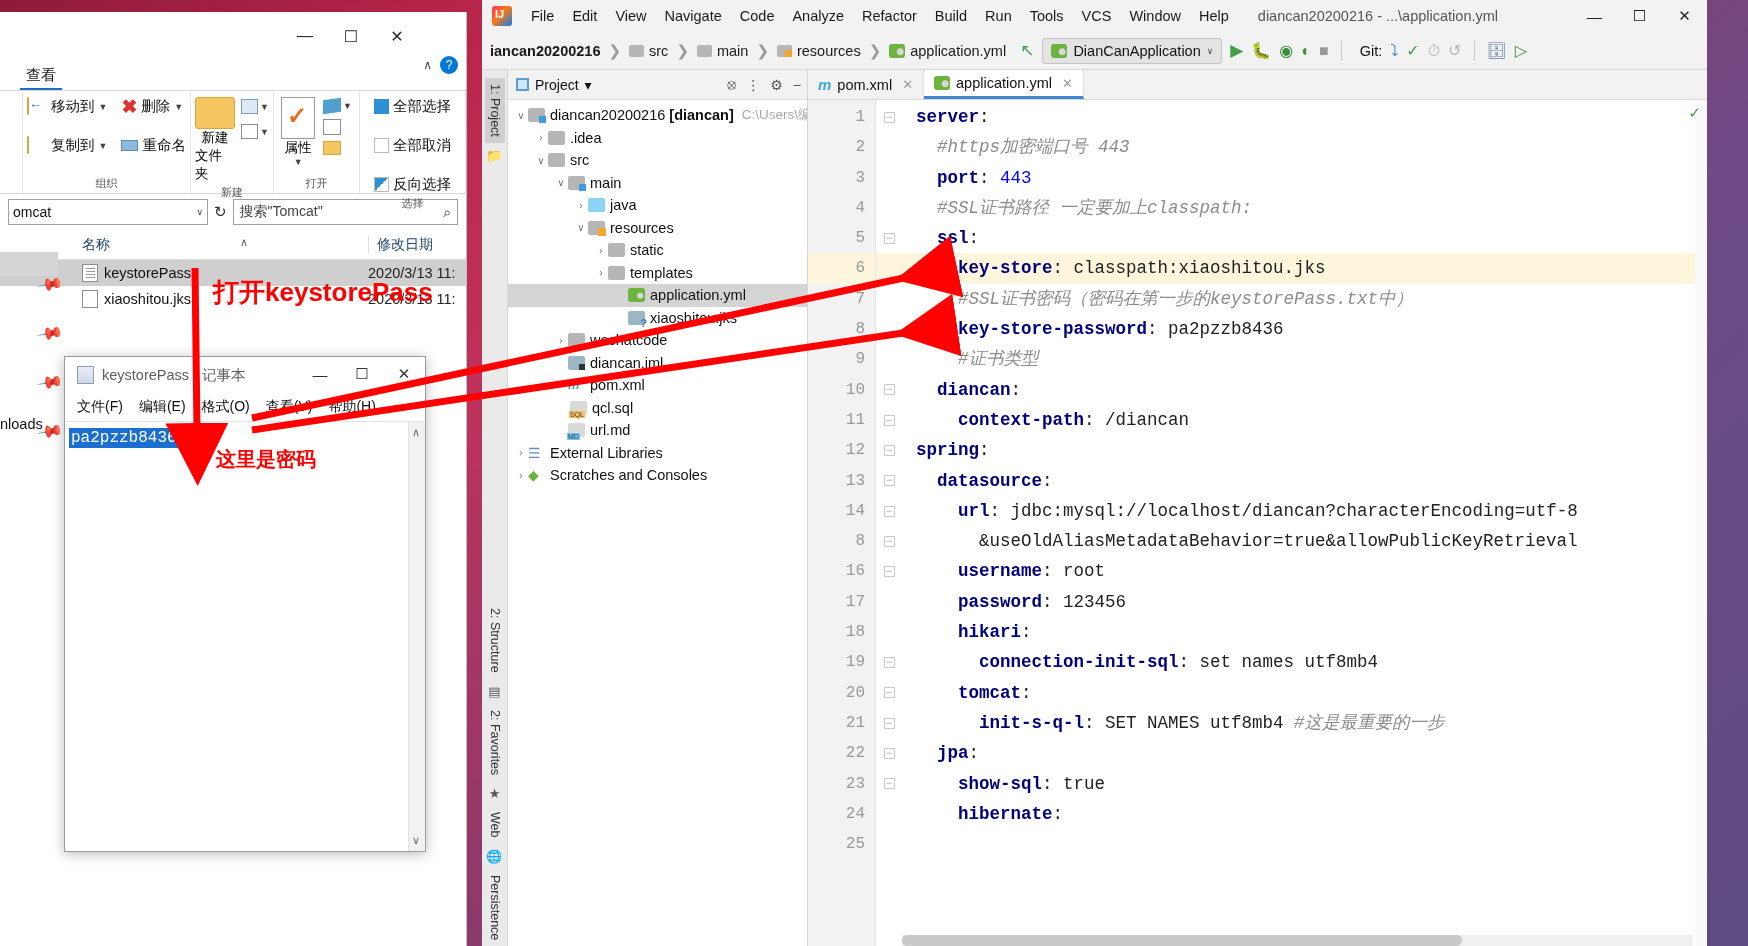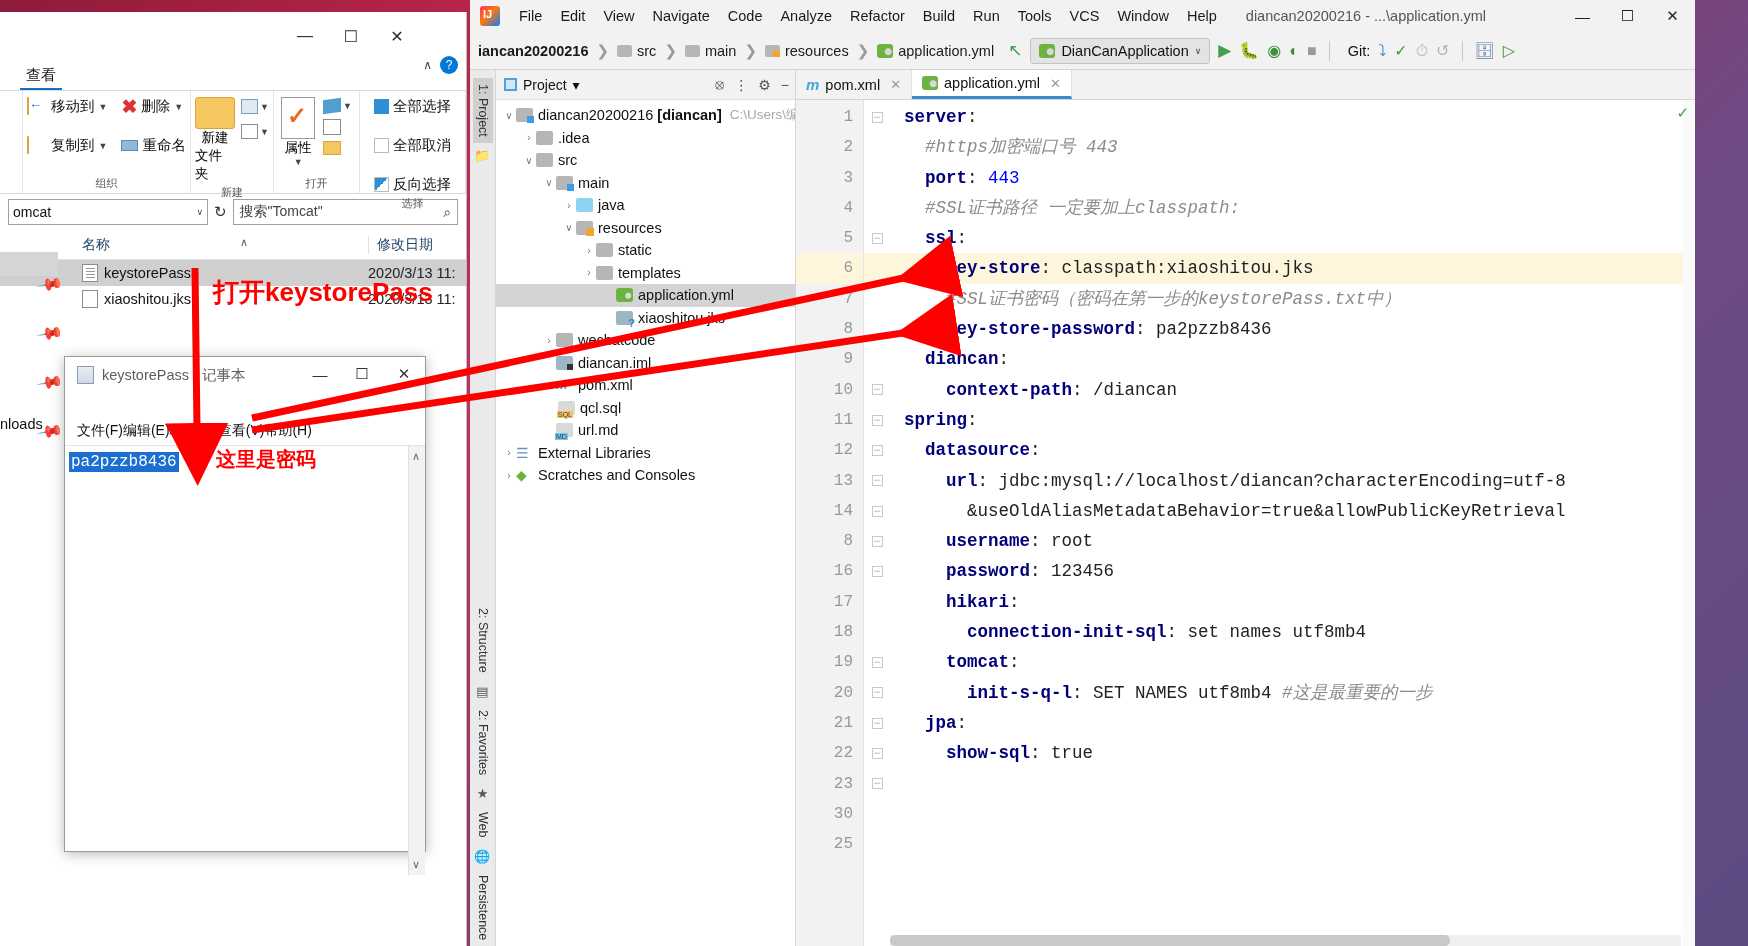--- a/index.html
+++ b/index.html
@@ -134,37 +134,37 @@
     box-shadow: 0 2px 12px rgba(0,0,0,.28);
   }
   .np-title { height: 36px; display: flex; align-items: center; position: relative; }
   .np-ico {
     width: 17px; height: 18px; margin-left: 12px;
     background: linear-gradient(#e9eef5,#cfd9e6); border: 1px solid #8b9bb0;
   }
   .np-name { margin-left: 8px; font-size: 14.5px; color: #5d5d5d; }
   .np-btn { position: absolute; top: 0; width: 42px; height: 34px; display: flex; align-items: center; justify-content: center; color: #333; font-size: 15px; }
   .np-min { right: 84px; } .np-max { right: 42px; } .np-close { right: 0; }
-  .np-menu { height: 28px; display: flex; align-items: center; padding-left: 12px; font-size: 14px; color: #111; margin-top: 24px; }
+  .np-menu { height: 28px; display: flex; align-items: center; gap: 16px; padding-left: 12px; font-size: 14px; color: #111; }
   .np-body { position: relative; height: 430px; border-top: 1px solid #e4e4e4; }
   .np-sel {
     display: inline-block; background: #1a6fd0; color: #fff;
     font-family: "Liberation Mono", monospace; font-size: 16px;
     padding: 1px 2px; margin: 6px 0 0 4px;
   }
   .np-scroll {
     position: absolute; right: 0; top: 0; width: 17px; height: 100%;
     background: #f2f2f2; border-left: 1px solid #e0e0e0;
   }
   .np-arrow { position: absolute; left: 3px; font-size: 11px; color: #666; }
   .np-arrow.up { top: 4px; } .np-arrow.down { bottom: 4px; }
 
   
   .idea {
-    position: absolute; left: 470px; top: 0; width: 1225px; height: 946px;
+    position: absolute; left: 482px; top: 0; width: 1225px; height: 946px;
     background: #f2f2f2; display: flex; flex-direction: column;
   }
   .idea-menubar {
     height: 32px; display: flex; align-items: center; gap: 0;
     background: #f2f2f2; position: relative; padding-left: 10px;
   }
   .idea-logo {
     width: 20px; height: 20px; margin-right: 10px;
     background: linear-gradient(135deg,#fe315d 0%,#f97a12 45%,#087cfa 100%);
     border-radius: 3px; position: relative;
@@ -694,21 +694,21 @@
               <div class="gl">14</div>
               <div class="gl">8</div>
               <div class="gl">16</div>
               <div class="gl">17</div>
               <div class="gl">18</div>
               <div class="gl">19</div>
               <div class="gl">20</div>
               <div class="gl">21</div>
               <div class="gl">22</div>
               <div class="gl">23</div>
-              <div class="gl">30</div>
+              <div class="gl">24</div>
               <div class="gl">25</div>
             </div>
           <div class="foldcol" id="foldcol">
               <div class="fold">
                 <i>−</i>
               </div>
               <div class="fold"></div>
               <div class="fold"></div>
               <div class="fold"></div>
               <div class="fold">
@@ -761,34 +761,36 @@
             </div>
           <div class="codelines" id="codelines">
               <div class="cline"><span class="k">server</span><span>:</span></div>
               <div class="cline"><span>  </span><span class="cmt">#https加密端口号 443</span></div>
               <div class="cline"><span>  </span><span class="k">port</span><span>: </span><span class="num">443</span></div>
               <div class="cline"><span>  </span><span class="cmt">#SSL证书路径 一定要加上classpath:</span></div>
               <div class="cline"><span>  </span><span class="k">ssl</span><span>:</span></div>
               <div class="cline hl"><span>    </span><span class="k">key-store</span><span>: </span><span class="val">classpath:xiaoshitou.jks</span></div>
               <div class="cline"><span>    </span><span class="cmt">#SSL证书密码（密码在第一步的keystorePass.txt中）</span></div>
               <div class="cline"><span>    </span><span class="k">key-store-password</span><span>: </span><span class="val">pa2pzzb8436</span></div>
+              <div class="cline"><span>    </span><span class="cmt">#证书类型</span></div>
               <div class="cline"><span>  </span><span class="k">diancan</span><span>:</span></div>
               <div class="cline"><span>    </span><span class="k">context-path</span><span>: </span><span class="val">/diancan</span></div>
               <div class="cline"><span class="k">spring</span><span>:</span></div>
               <div class="cline"><span>  </span><span class="k">datasource</span><span>:</span></div>
               <div class="cline"><span>    </span><span class="k">url</span><span>: </span><span class="val">jdbc:mysql://localhost/diancan?characterEncoding=utf-8</span></div>
               <div class="cline"><span>      </span><span class="val">&amp;useOldAliasMetadataBehavior=true&amp;allowPublicKeyRetrieval</span></div>
               <div class="cline"><span>    </span><span class="k">username</span><span>: </span><span class="val">root</span></div>
               <div class="cline"><span>    </span><span class="k">password</span><span>: </span><span class="val">123456</span></div>
               <div class="cline"><span>    </span><span class="k">hikari</span><span>:</span></div>
               <div class="cline"><span>      </span><span class="k">connection-init-sql</span><span>: </span><span class="val">set names utf8mb4</span></div>
               <div class="cline"><span>    </span><span class="k">tomcat</span><span>:</span></div>
               <div class="cline"><span>      </span><span class="k">init-s-q-l</span><span>: </span><span class="val">SET NAMES utf8mb4 </span><span class="cmt">#这是最重要的一步</span></div>
               <div class="cline"><span>  </span><span class="k">jpa</span><span>:</span></div>
               <div class="cline"><span>    </span><span class="k">show-sql</span><span>: </span><span class="val">true</span></div>
+              <div class="cline"><span>    </span><span class="k">hibernate</span><span>:</span></div>
             </div>
           <div class="vscrollbar">
             <span class="check-ok">✓</span>
           </div>
           <div class="hscroll">
               <div class="thumb"></div>
             </div>
         </div>
       </div>
     </div>

